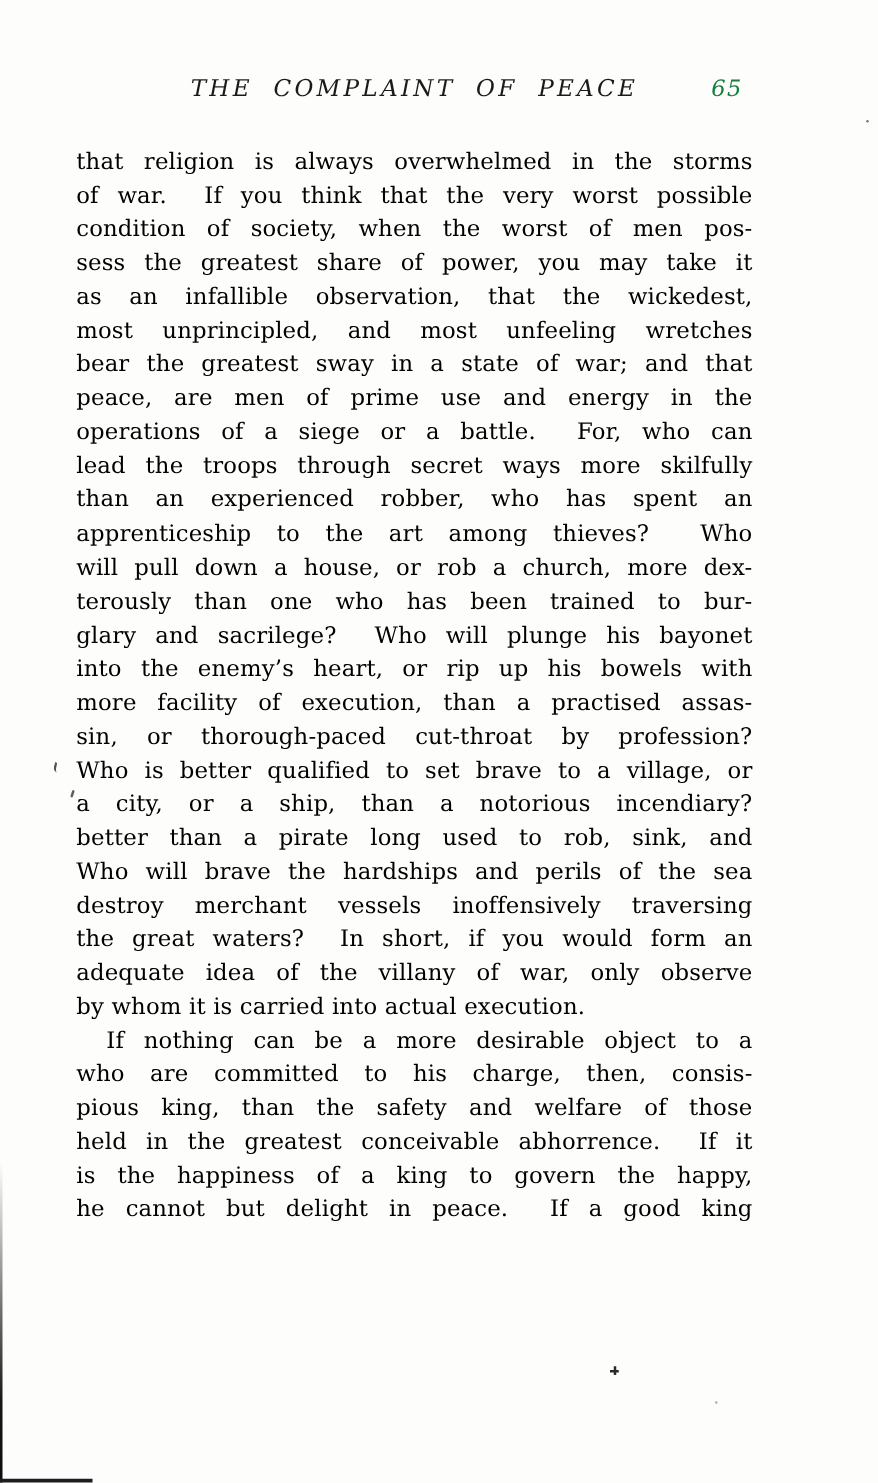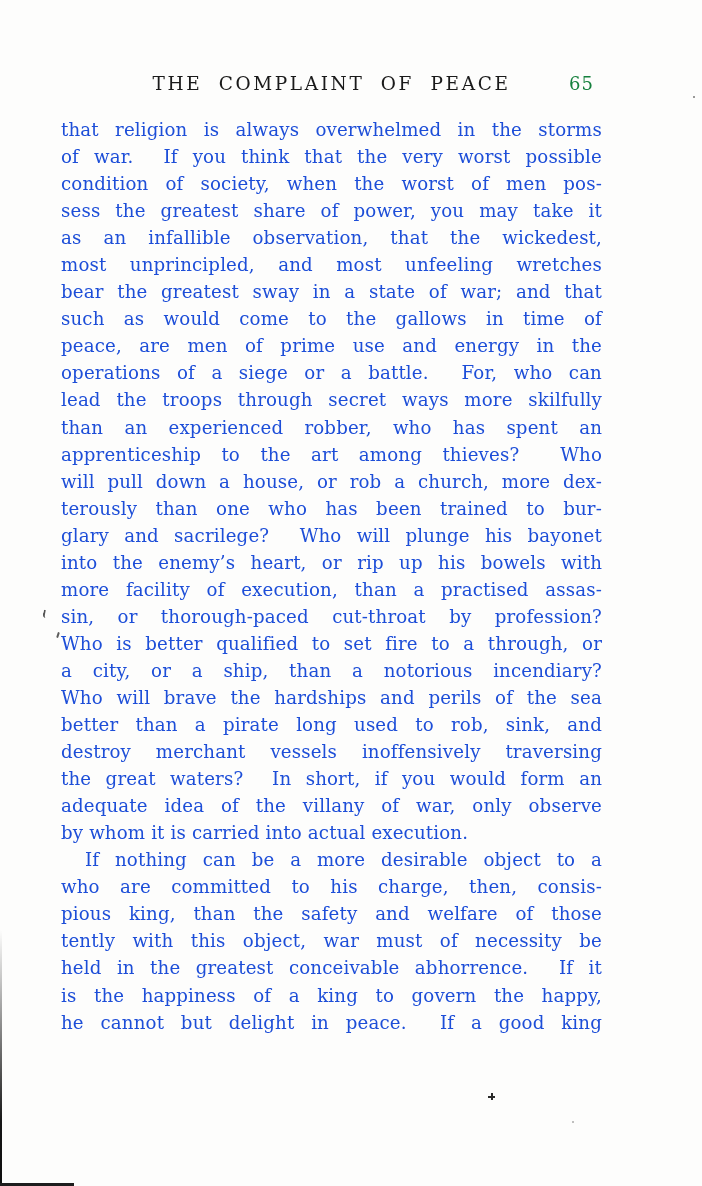--- a/index.html
+++ b/index.html
@@ -8,21 +8,21 @@
     background: #fdfdfc;
     position: relative;
     overflow: hidden;
     font-family: "DejaVu Serif", serif;
   }
   .page { position: absolute; inset: 0; }
 
   
   .hdr {
     position: absolute;
-    top: 72px; left: 61px; width: 541px; height: 24px;
+    top: 60px; left: 61px; width: 541px; height: 24px; font-style: italic;
   }
   .hdr .title {
     text-align: center;
     font-size: 18.5px;
     letter-spacing: 2.6px;
     word-spacing: 8px;
     color: #1a1a1a;
     line-height: 24px;
   }
   .hdr .pgnum {
@@ -35,21 +35,21 @@
   }
 
   
   .textblock {
     position: absolute;
     left: 61px; top: 116px; width: 541px;
   }
   .ln {
     font-size: 18.2px;
     line-height: 27.05px;
-    color: #1d4ed8;
+    color: #000000;
     letter-spacing: 0.15px;
     text-align: justify;
     text-align-last: justify;
     white-space: normal;
   }
   .ln.end { text-align-last: left; }
   .ln.indent { text-indent: 24px; }
 
   
   .edge-left {
@@ -95,44 +95,42 @@
   </header>
 
   <section class="textblock">
     <div class="ln">that religion is always overwhelmed in the storms</div>
     <div class="ln">of war.&nbsp; If you think that the very worst possible</div>
     <div class="ln">condition of society, when the worst of men pos-</div>
     <div class="ln">sess the greatest share of power, you may take it</div>
     <div class="ln">as an infallible observation, that the wickedest,</div>
     <div class="ln">most unprincipled, and most unfeeling wretches</div>
     <div class="ln">bear the greatest sway in a state of war; and that</div>
-    <div class="ln">such as would come to the gallows in time of</div>
     <div class="ln">peace, are men of prime use and energy in the</div>
     <div class="ln">operations of a siege or a battle.&nbsp; For, who can</div>
     <div class="ln">lead the troops through secret ways more skilfully</div>
     <div class="ln">than an experienced robber, who has spent an</div>
     <div class="ln">apprenticeship to the art among thieves?&nbsp; Who</div>
     <div class="ln">will pull down a house, or rob a church, more dex-</div>
     <div class="ln">terously than one who has been trained to bur-</div>
     <div class="ln">glary and sacrilege?&nbsp; Who will plunge his bayonet</div>
     <div class="ln">into the enemy’s heart, or rip up his bowels with</div>
     <div class="ln">more facility of execution, than a practised assas-</div>
     <div class="ln">sin, or thorough-paced cut-throat by profession?</div>
-    <div class="ln">Who is better qualified to set fire to a through, or</div>
+    <div class="ln">Who is better qualified to set brave to a village, or</div>
     <div class="ln">a city, or a ship, than a notorious incendiary?</div>
+    <div class="ln">better than a pirate long used to rob, sink, and</div>
     <div class="ln">Who will brave the hardships and perils of the sea</div>
-    <div class="ln">better than a pirate long used to rob, sink, and</div>
     <div class="ln">destroy merchant vessels inoffensively traversing</div>
     <div class="ln">the great waters?&nbsp; In short, if you would form an</div>
     <div class="ln">adequate idea of the villany of war, only observe</div>
     <div class="ln end">by whom it is carried into actual execution.</div>
     <div class="ln indent">If nothing can be a more desirable object to a</div>
     <div class="ln">who are committed to his charge, then, consis-</div>
     <div class="ln">pious king, than the safety and welfare of those</div>
-    <div class="ln">tently with this object, war must of necessity be</div>
     <div class="ln">held in the greatest conceivable abhorrence.&nbsp; If it</div>
     <div class="ln">is the happiness of a king to govern the happy,</div>
     <div class="ln">he cannot but delight in peace.&nbsp; If a good king</div>
   </section>
 
   <div class="edge-left"></div>
   <div class="edge-bottom"></div>
   <div class="speck comma"></div>
   <div class="speck tick"></div>
   <div class="speck cross"></div>

